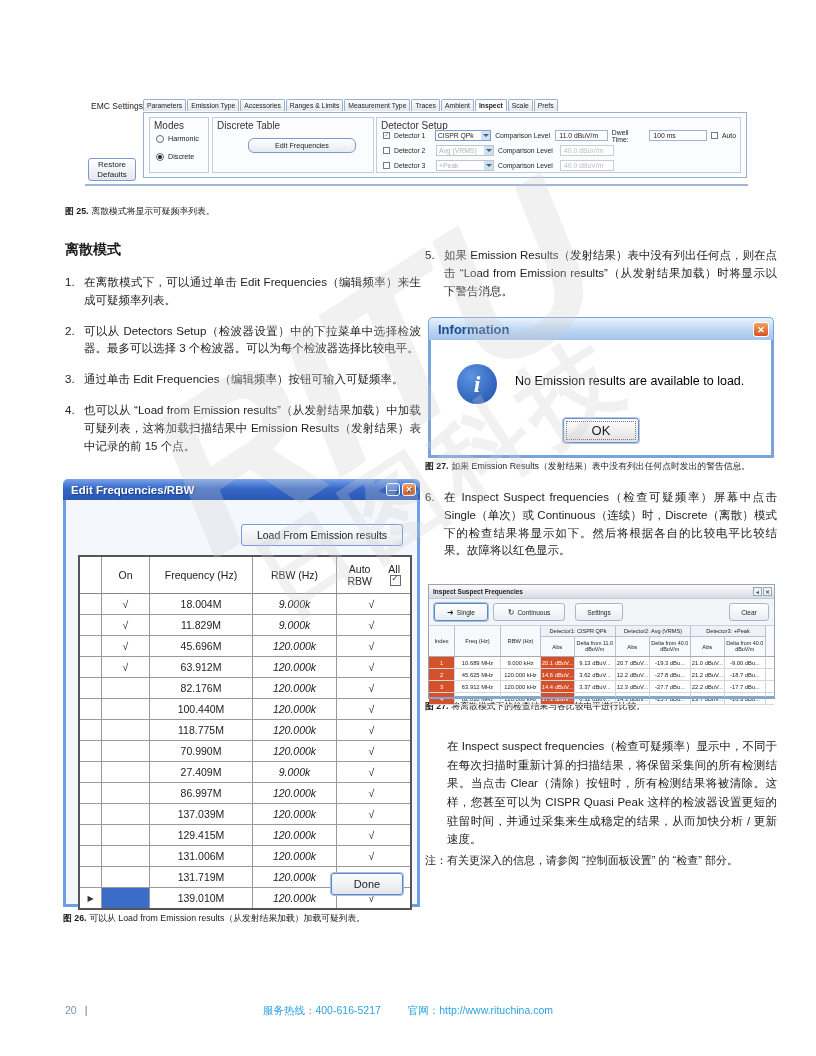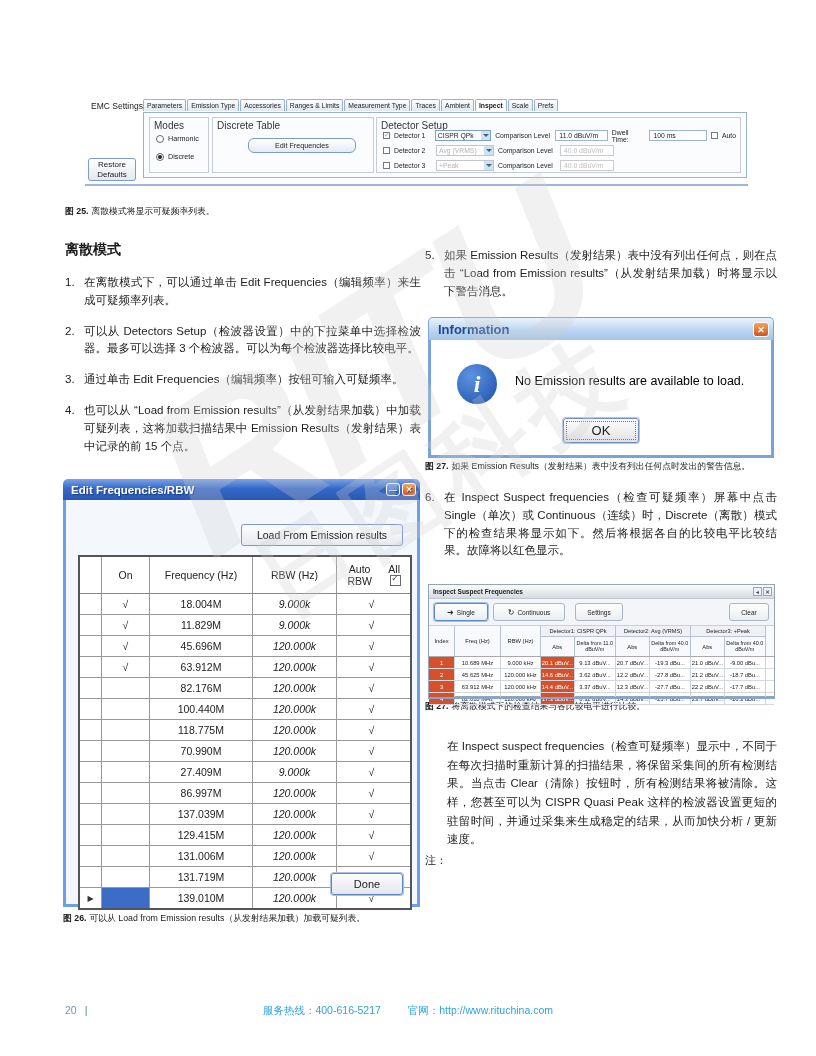--- a/index.html
+++ b/index.html
@@ -577,20 +577,21 @@
     <div class="ins-bottom"></div>
   </div>
 
   <div class="fig-cap" style="left:425px;top:701px">
     <b>图 27.</b><span>将离散模式下的检查结果与各比较电平进行比较。</span>
   </div>
 
   <div class="para">在 Inspect suspect frequencies（检查可疑频率）显示中，不同于在每次扫描时重新计算的扫描结果，将保留采集间的所有检测结果。当点击 Clear（清除）按钮时，所有检测结果将被清除。这样，您甚至可以为 CISPR Quasi Peak 这样的检波器设置更短的驻留时间，并通过采集来生成稳定的结果，从而加快分析 / 更新速度。</div>
   <div class="note">
     <span class="nlabel">注：</span>
+    <span>有关更深入的信息，请参阅 “控制面板设置” 的 “检查” 部分。</span>
   </div>
 
   <div class="footer">
     <div class="footer-left">
       <span>20</span>
       <span class="footer-divider">|</span>
     </div>
     <div class="footer-center">
       <span>服务热线：400-616-5217</span>
       <span>官网：http://www.rituchina.com</span>

